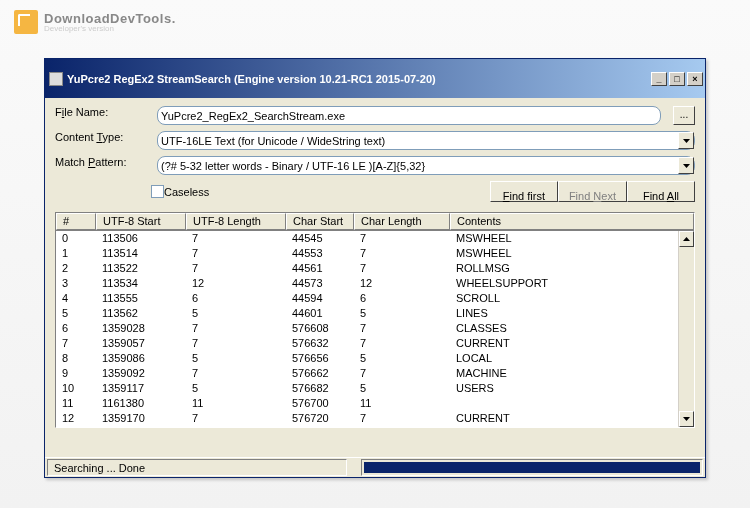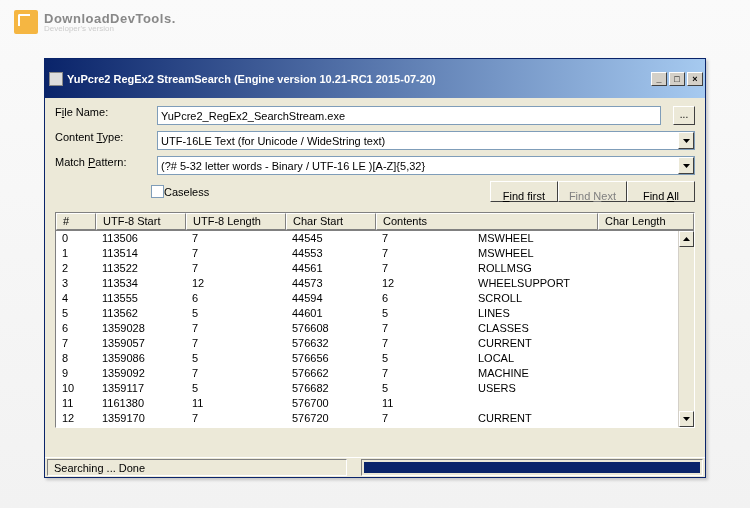--- a/index.html
+++ b/index.html
@@ -90,21 +90,21 @@
     height:216px; background:#fff; position:relative;
   }
   .grid-head {
     display:flex; background:#ece9d8; height:18px;
     border-bottom:1px solid #808080;
   }
   .gh {
     border:1px solid #fff; border-right-color:#808080; border-bottom-color:#808080;
     padding:1px 6px; font-size:11px; white-space:nowrap; overflow:hidden;
   }
-  .c0{width:40px} .c1{width:90px} .c2{width:100px} .c3{width:90px} .c4{width:96px} .c5{flex:1}
+  .c0{width:40px} .c1{width:90px} .c2{width:100px} .c3{width:68px} .c4{width:96px} .c5{flex:1}
   .grid-body { height:196px; overflow:hidden; }
   .grow { display:flex; height:15px; }
   .gc { padding:0 6px; white-space:nowrap; overflow:hidden; font-size:11px; line-height:15px;}
   .scroll-v {
     position:absolute; right:0; top:18px; bottom:0; width:16px;
     background:#ece9d8; border-left:1px solid #d4d0c8;
   }
   .sv-btn {
     height:16px; background:#ece9d8;
     border:1px solid #fff; border-right-color:#404040; border-bottom-color:#404040;
@@ -117,21 +117,21 @@
     margin-top:auto; height:20px; display:flex; align-items:stretch;
     border-top:1px solid #fff; padding:1px 2px; gap:14px;
   }
   .status-pane {
     border:1px solid #808080; border-right-color:#fff; border-bottom-color:#fff;
     padding:1px 6px; font-size:11px; display:flex; align-items:center;
   }
   .status-pane.msg { width:300px; }
   .status-pane.prog { flex:1; padding:2px; }
   .progress-fill { height:100%; width:100%; background:#0a246a; }
-  input{outline:none;}
+  input{outline:none;border-radius:8px;}
 </style>
 </head>
 <body>
 
 <div class="brand">
   <div class="brand-icon"></div>
   <div>
     <div class="brand-text">DownloadDevTools.</div>
     <div class="brand-sub">Developer's version</div>
   </div>
@@ -185,22 +185,22 @@
       <button class="btn">Find <span class="underline">A</span>ll</button>
     </div>
   </div>
 
   <div class="grid-wrap">
     <div class="grid-head">
       <div class="gh c0">#</div>
       <div class="gh c1">UTF-8 Start</div>
       <div class="gh c2">UTF-8 Length</div>
       <div class="gh c3">Char Start</div>
+      <div class="gh c4">Char Length</div>
       <div class="gh c5">Contents</div>
-      <div class="gh c4">Char Length</div>
     </div>
     <div class="grid-body" id="grid-body">
         <div class="grow">
           <div class="gc c0">0</div>
           <div class="gc c1">113506</div>
           <div class="gc c2">7</div>
           <div class="gc c3">44545</div>
           <div class="gc c4">7</div>
           <div class="gc c5">MSWHEEL</div>
         </div>

